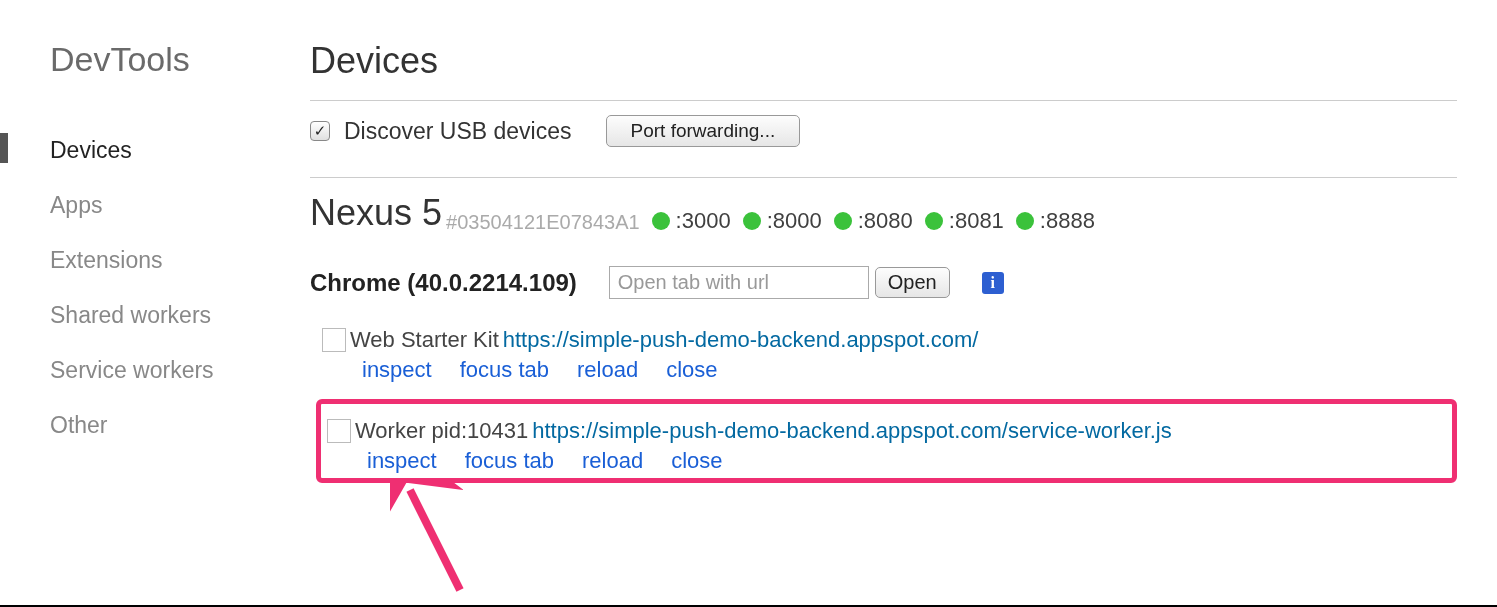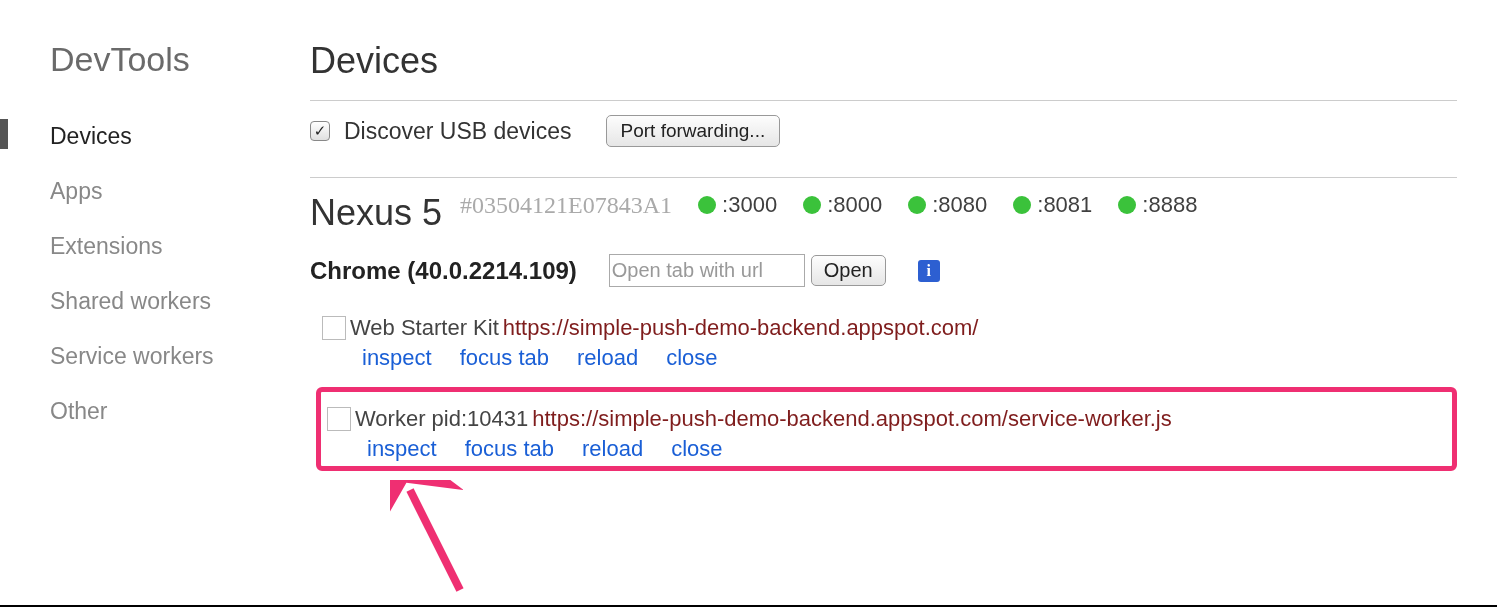--- a/index.html
+++ b/index.html
@@ -14,21 +14,21 @@
   }
   .container { display: flex; height: 100%; }
   .sidebar {
     width: 280px;
     padding: 40px 0 0 50px;
   }
   .sidebar-title {
     font-size: 34px;
     font-weight: 400;
     color: #6a6a6a;
-    margin-bottom: 30px;
+    margin-bottom: 44px;
   }
   .sidebar-item {
     font-size: 23px;
     color: #888;
     padding: 14px 0;
     cursor: pointer;
   }
   .sidebar-item.active {
     color: #222;
     position: relative;
@@ -65,54 +65,54 @@
     background: linear-gradient(#fff,#e0e0e0);
     display: inline-flex;
     align-items: center;
     justify-content: center;
     font-size: 15px;
     color: #222;
   }
   .discover-label { font-size: 23px; color: #333; }
   .btn {
     font-size: 19px;
-    padding: 4px 14px;
+    padding: 4px 24px;
     background: linear-gradient(#fdfdfd,#e6e6e6);
     border: 1px solid #999;
     border-radius: 5px;
     cursor: pointer;
     color: #222;
   }
   .btn.small { font-size: 20px; padding: 3px 12px; }
   .device-row {
     display: flex;
-    align-items: flex-start;
-    gap: 18px;
+    align-items: flex-end;
+    gap: 4px;
     flex-wrap: wrap;
-    margin-bottom: 20px;
+    margin-bottom: 32px;
   }
   .device-name { font-size: 36px; font-weight: 400; color: #333; }
-  .device-id { font-size: 24px; color: #aaa; font-family: Liberation Serif, serif; }
+  .device-id { font-size: 20px; color: #aaa; }
   .port-item { display: inline-flex; align-items: center; gap: 6px; font-size: 22px; color: #404040; margin-left: 8px; }
   .dot {
     width: 18px; height: 18px; border-radius: 50%;
     background: #3bc23b;
     display: inline-block;
   }
   .browser-row {
     display: flex;
     align-items: center;
     gap: 32px;
     margin-bottom: 20px;
   }
   .browser-label { font-size: 24px; font-weight: 700; color: #222; }
   .url-input {
-    width: 196px;
+    width: 260px;
     font-size: 20px;
-    padding: 4px 2px;
+    padding: 4px 8px;
     border: 1px solid #aaa;
     color: #333;
   }
   .url-input::placeholder { color: #999; }
   .info-icon {
     width: 22px; height: 22px;
     background: #2d5fd1;
     color: #fff;
     font-weight: 700;
     font-family: Georgia, serif;
@@ -132,21 +132,21 @@
     border-radius: 6px;
     padding: 14px 6px 4px 6px;
   }
   .target-line1 { display: flex; align-items: center; gap: 4px; }
   .favicon-box {
     width: 24px; height: 24px;
     border: 1px solid #bbb;
     background: #fff;
   }
   .target-title { font-size: 22px; color: #444; }
-  .target-url { font-size: 22px; color: #7f1d1d; }
+  .target-url { font-size: 22px; color: #0369a1; }
   .target-actions {
     padding-left: 40px;
     margin-top: 4px;
     display: flex;
     gap: 28px;
   }
   .action-link { font-size: 22px; color: #1a5fd6; cursor: pointer; }
   .arrow {
     position: absolute;
     left: 390px;

